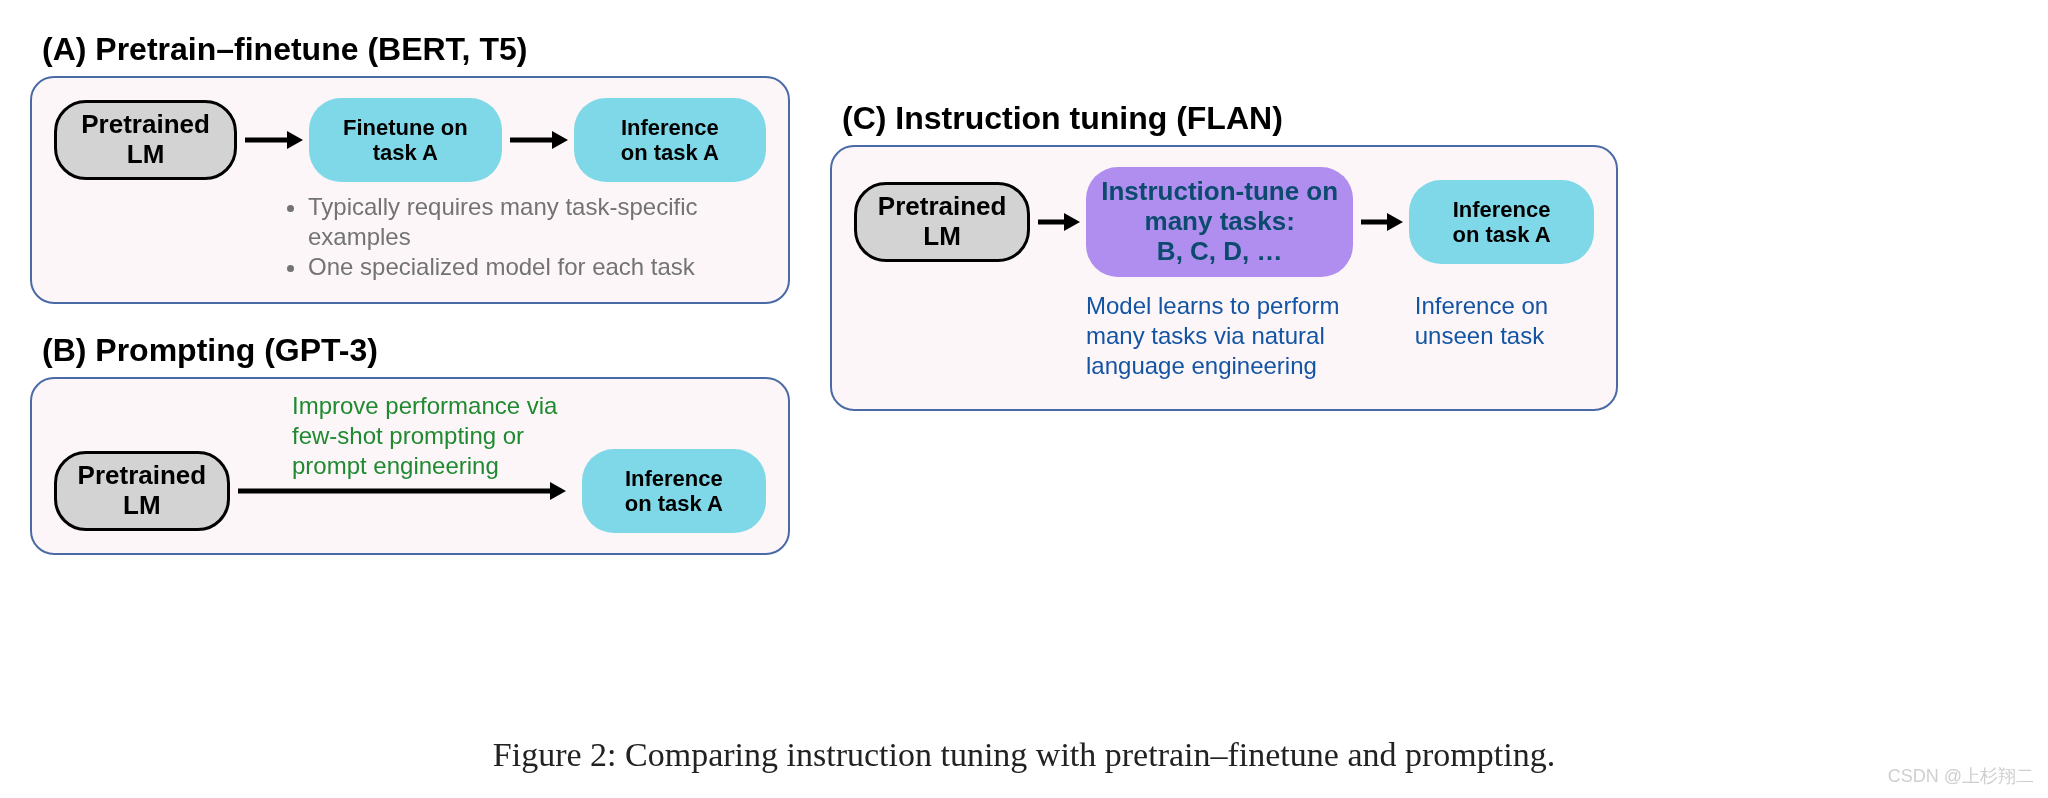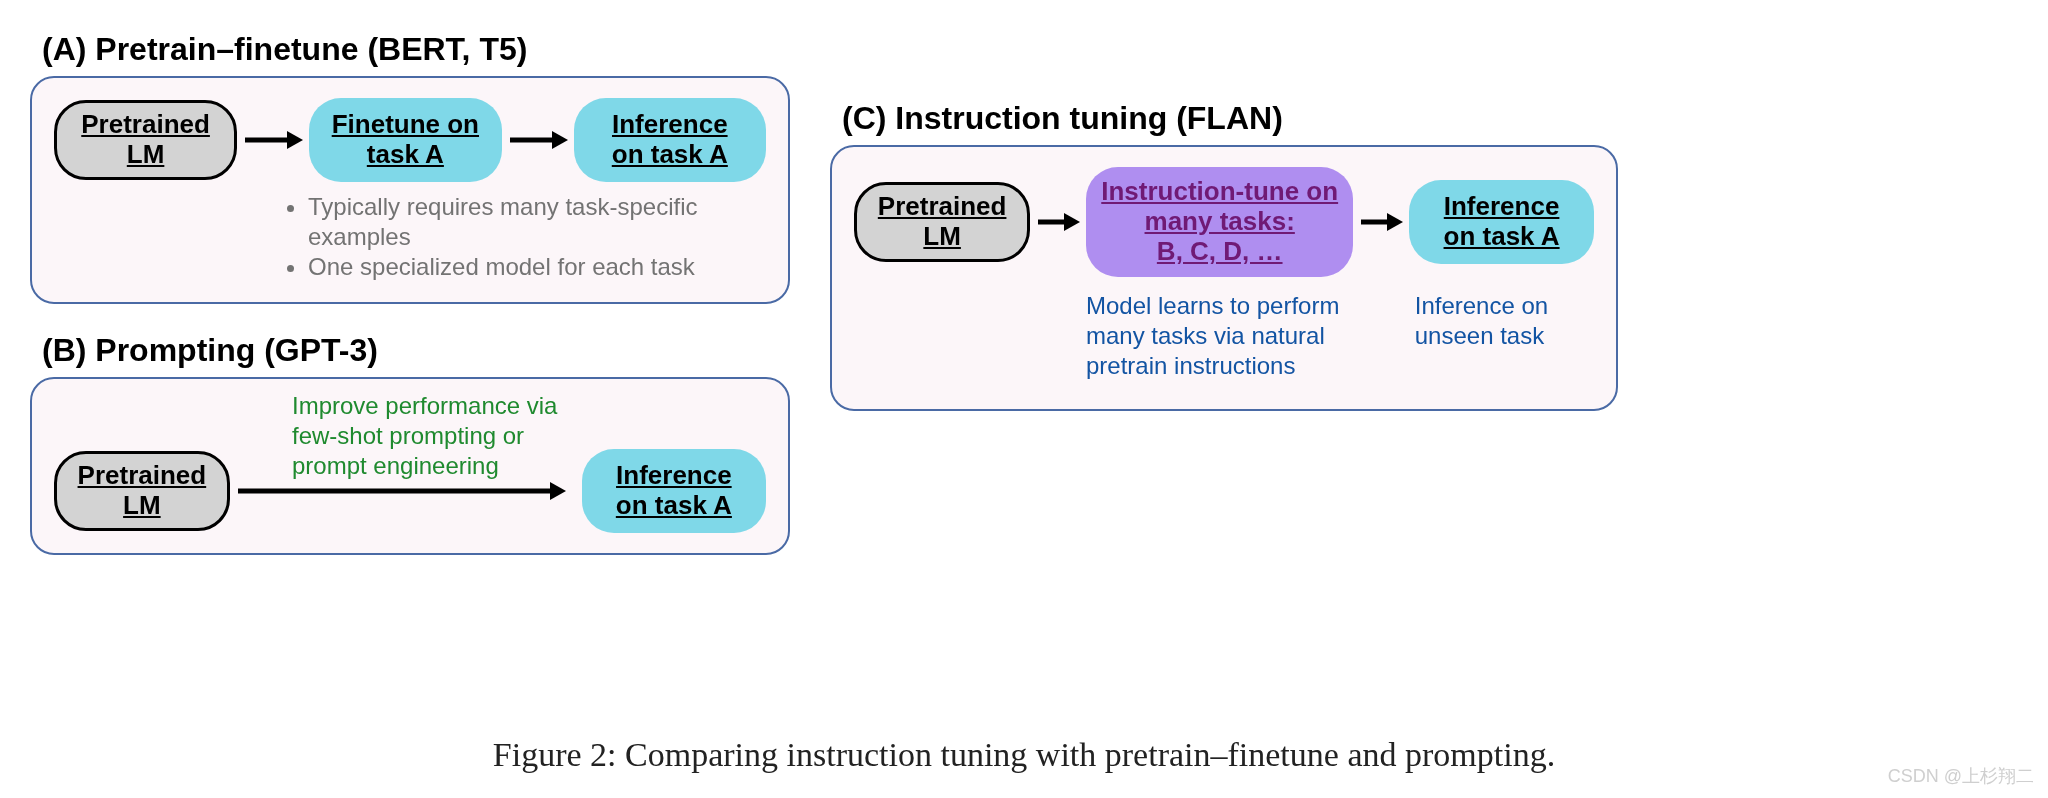--- a/index.html
+++ b/index.html
@@ -39,40 +39,39 @@
   }
   .node {
     border-radius: 32px;
     display: flex;
     align-items: center;
     justify-content: center;
     text-align: center;
     font-weight: bold;
     line-height: 1.15;
     padding: 10px 14px;
-    text-decoration: underline;
   }
   .node-gray {
     background: #d3d3d3;
     border: 3px solid #000;
     color: #000;
     font-size: 26px;
     width: 190px;
     height: 80px;
   }
   .node-cyan {
     background: #7fd8e8;
     color: #000;
-    font-size: 26px;
+    font-size: 22px;
     width: 200px;
     height: 84px;
   }
   .node-purple {
     background: #af8ef0;
-    color: #701a75;
+    color: #0c4a6e;
     font-size: 26px;
     width: 290px;
     height: 110px;
   }
   .arrow {
     flex-shrink: 0;
   }
   .arrow svg { display: block; }
   .bullets {
     color: #737373;
@@ -220,21 +219,21 @@
               <line x1="2" y1="15" x2="28" y2="15" stroke="#000" stroke-width="5"></line>
               <polygon points="28,6 44,15 28,24" fill="#000"></polygon>
             </svg>
         </div>
         <div class="node node-cyan">
             <span style="white-space:pre-line">Inference
 on task A</span>
           </div>
       </div>
       <div class="c-notes">
-        <div class="blue-text note1">Model learns to perform many tasks via natural pretrain instructions</div>
+        <div class="blue-text note1">Model learns to perform many tasks via natural language engineering</div>
         <div class="blue-text note2">Inference on unseen task</div>
       </div>
     </div>
 
   </div>
 
 </div>
 
 <div class="caption">Figure 2: Comparing instruction tuning with pretrain–finetune and prompting.</div>
 <div class="watermark">CSDN @上杉翔二</div>

